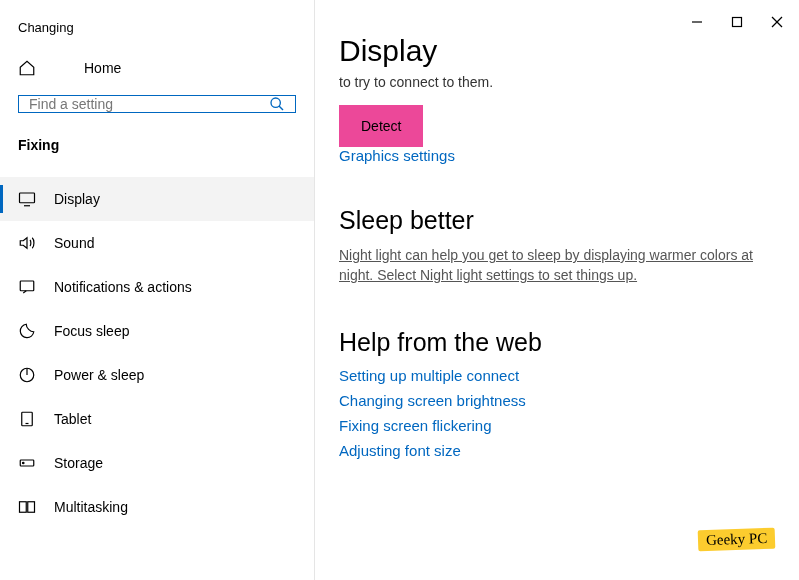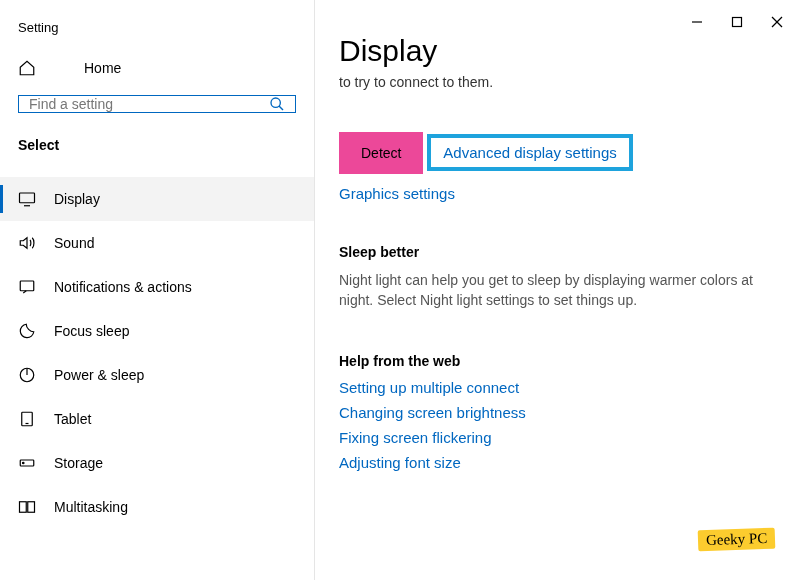--- a/index.html
+++ b/index.html
@@ -13,58 +13,58 @@
     .search-box input::placeholder { color: #777; }
     .search-box .sicon { color: #0067c0; }
     .section-label { font-weight: 600; padding: 8px 18px 12px; font-size: 14px; }
     .nav-list { list-style: none; margin-top: 12px; }
     .nav-item { display: flex; align-items: center; padding: 13px 18px; cursor: pointer; position: relative; }
     .nav-item .icon { width: 18px; height: 18px; margin-right: 18px; display: flex; align-items: center; justify-content: center; color: #000; }
     .nav-item.selected::before { content: ""; position: absolute; left: 0; top: 8px; bottom: 8px; width: 3px; background: #0067c0; }
     .nav-item.selected { background: #f3f3f3; }
     .main { flex: 1; padding: 34px 30px 0 24px; position: relative; overflow: hidden; }
     .heading { font-size: 30px; font-weight: 400; margin-bottom: 6px; }
-    .subtext { color: #333; font-size: 14px; margin-bottom: 22px; }
+    .subtext { color: #333; font-size: 14px; margin-bottom: 15px; }
     .btn { background: #ec4899; border: none; padding: 13px 22px; font-size: 14px; cursor: pointer; }
     .highlight-box { border: 4px solid #1ea3dd; padding: 6px 12px; display: inline-block; margin-top: 22px; margin-bottom: 14px; }
     .link { color: #0067c0; cursor: pointer; font-size: 15px; display: block; margin-bottom: 0; }
-    .section-h { font-size: 14px; font-weight: 700; margin-top: 42px; margin-bottom: 10px; }
-    .body-text { color: #555; font-size: 14px; line-height: 1.45; }
+    .section-h { font-size: 25px; font-weight: 400; margin-top: 42px; margin-bottom: 10px; }
+    .body-text { color: #555; font-size: 14px; line-height: 1.45; text-decoration: underline; }
     .help-links .link { margin-bottom: 8px; }
     .winctrls { position: absolute; top: 14px; right: 14px; display: flex; gap: 24px; }
     .winctrls span { width: 16px; height: 16px; display: flex; align-items: center; justify-content: center; cursor: pointer; font-size: 14px; }
     .watermark { position: absolute; right: 24px; bottom: 30px; background: #fccc2e; padding: 2px 8px; font-family: "Comic Sans MS", cursive; font-size: 15px; border-radius: 2px; transform: rotate(-2deg); }
     svg { display: block; }
   </style>
 </head>
 <body>
 
 <div class="sidebar">
-  <div class="title">Setting</div>
+  <div class="title">Changing</div>
 
   <div class="home-row">
     <span class="icon">
       <svg width="18" height="18" viewBox="0 0 24 24" fill="none" stroke="black" stroke-width="1.6">
           <path d="M3 11 L12 3 L21 11 V21 H3 Z"></path>
         </svg>
     </span>
     <span>Home</span>
   </div>
 
   <div class="search-box">
     <input type="text" placeholder="Find a setting" style="">
     <span class="sicon">
       <svg width="16" height="16" viewBox="0 0 24 24" fill="none" stroke="#0067c0" stroke-width="2">
           <circle cx="10" cy="10" r="7"></circle>
           <line x1="15" y1="15" x2="21" y2="21"></line>
         </svg>
     </span>
   </div>
 
-  <div class="section-label">Select</div>
+  <div class="section-label">Fixing</div>
 
   <ul class="nav-list">
     <li class="nav-item selected">
       <span class="icon">
         <svg width="18" height="18" viewBox="0 0 24 24" fill="none" stroke="black" stroke-width="1.6">
             <rect x="2" y="4" width="20" height="13" rx="1"></rect>
             <line x1="8" y1="21" x2="16" y2="21"></line>
           </svg>
       </span>
       <span>Display</span>
@@ -152,23 +152,20 @@
           <line x1="1" y1="1" x2="11" y2="11" stroke="black" stroke-width="1.2"></line>
           <line x1="11" y1="1" x2="1" y2="11" stroke="black" stroke-width="1.2"></line>
         </svg>
       </span>
   </div>
 
   <h1 class="heading">Display</h1>
   <div class="subtext">to try to connect to them.</div>
   <button class="btn">Detect</button>
 
-  <div class="highlight-box">
-    <span class="link" style="margin-bottom:0">Advanced display settings</span>
-  </div>
   <span class="link">Graphics settings</span>
 
   <h2 class="section-h">Sleep better</h2>
   <p class="body-text">Night light can help you get to sleep by displaying warmer colors at night. Select Night light settings to set things up.</p>
 
   <h2 class="section-h">Help from the web</h2>
   <div class="help-links">
     <span class="link">Setting up multiple connect</span>
     <span class="link">Changing screen brightness</span>
     <span class="link">Fixing screen flickering</span>

